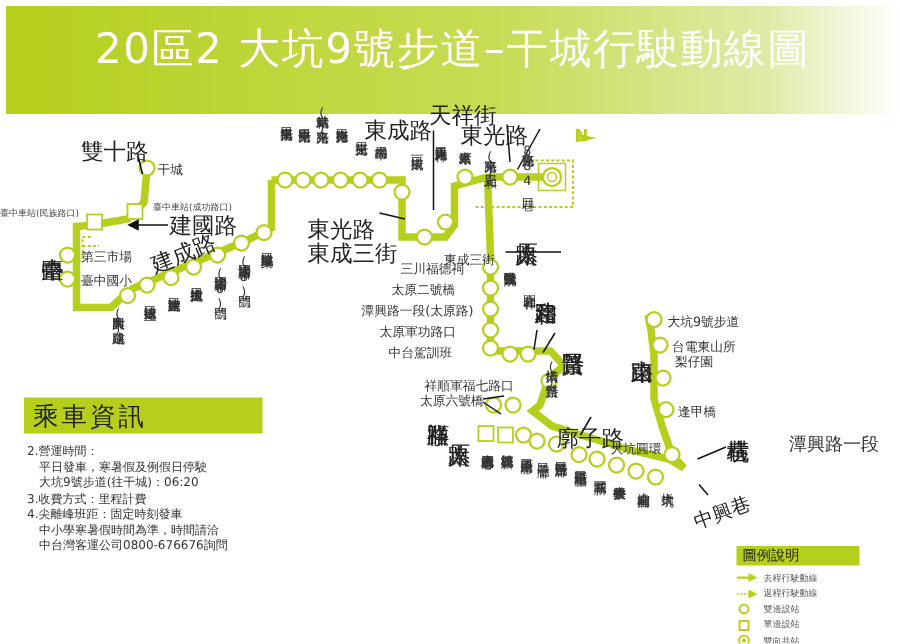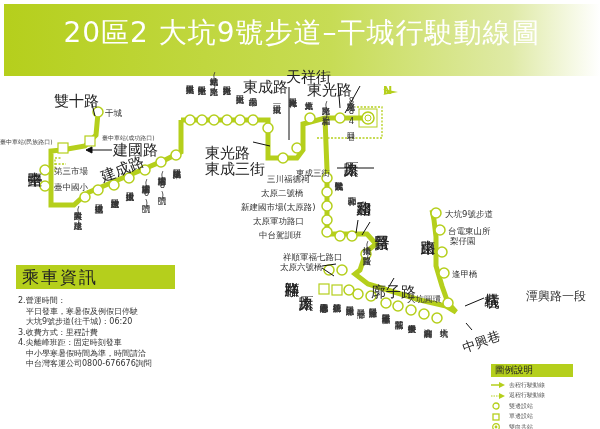--- a/index.html
+++ b/index.html
@@ -158,21 +158,21 @@
 <div class="road-plain" style="left:526px;top:288px;">潭興路一段</div>
 
 <div class="h" style="left:105px;top:108px;">干城</div>
 <div class="tiny" style="left:102px;top:134px;">臺中車站(成功路口)</div>
 <div class="tiny" style="left:0px;top:138px;">臺中車站(民族路口)</div>
 <div class="h" style="left:54px;top:166px;">第三市場</div>
 <div class="h" style="left:54px;top:182px;">臺中國小</div>
 <div class="h" style="left:296px;top:168px;">東成三街</div>
 <div class="h" style="left:267px;top:174px;">三川福德祠</div>
 <div class="h" style="left:261px;top:188px;">太原二號橋</div>
-<div class="h" style="left:241px;top:202px;">新建國市場(太原路)</div>
+<div class="h" style="left:241px;top:202px;">潭興路一段(太原路)</div>
 <div class="h" style="left:253px;top:216px;">太原軍功路口</div>
 <div class="h" style="left:259px;top:230px;">中台駕訓班</div>
 <div class="h" style="left:283px;top:252px;">祥順軍福七路口</div>
 <div class="h" style="left:280px;top:262px;">太原六號橋</div>
 <div class="h" style="left:407px;top:294px;">大坑圓環</div>
 <div class="h" style="left:445px;top:209px;">大坑9號步道</div>
 <div class="h" style="left:448px;top:226px;">台電東山所</div>
 <div class="h" style="left:450px;top:236px;text-align:center;">梨仔園</div>
 <div class="h" style="left:452px;top:269px;">逢甲橋</div>
 

